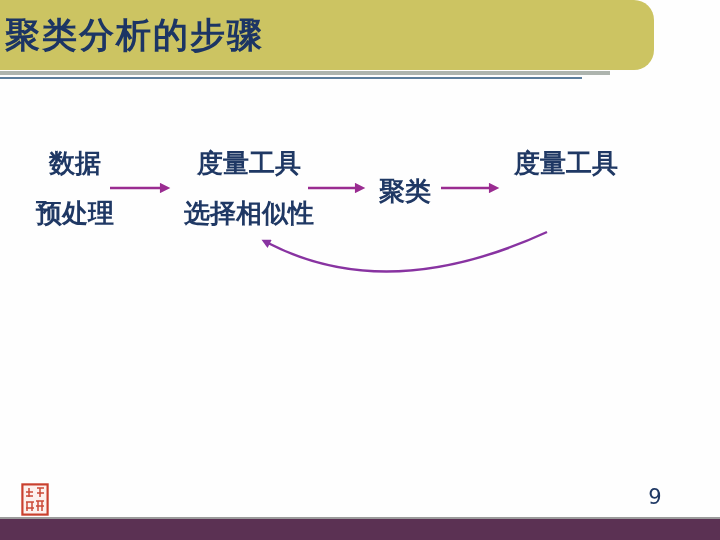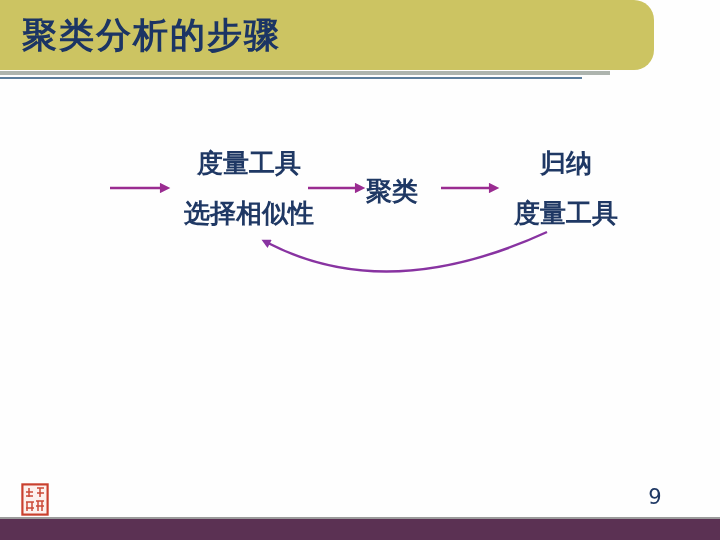--- a/index.html
+++ b/index.html
@@ -19,21 +19,21 @@
   
   .header-bar {
     position: absolute;
     left: 0; top: 0;
     width: 654px; height: 70px;
     background: var(--header-bg);
     border-radius: 0 20px 20px 0;
   }
   .slide-title {
     position: absolute;
-    left: 22px; top: 12px;
+    left: 5px; top: 12px;
     margin: 0;
     font-size: 35px;
     font-weight: bold;
     letter-spacing: 2px;
     color: var(--title-text);
     font-family: "DejaVu Serif", "Liberation Serif", serif;
     white-space: nowrap;
   }
   .rule-gray {
     position: absolute;
@@ -58,21 +58,21 @@
     font-family: "DejaVu Serif", "Liberation Serif", serif;
     white-space: nowrap;
   }
   .flow-step .line {
     display: block;
     height: 50px;
     line-height: 50px;
   }
   .step-1 { left: 18px;  top: 138px; width: 114px; }
   .step-2 { left: 170px; top: 138px; width: 158px; }
-  .step-3 { left: 352px; top: 166px; width: 66px; text-align: right;  }
+  .step-3 { left: 372px; top: 166px; width: 66px;  }
   .step-4 { left: 506px; top: 138px; width: 120px; }
 
   svg.arrow-layer {
     position: absolute;
     left: 0; top: 0;
     width: 720px; height: 540px;
     pointer-events: none;
   }
   .arrow-line {
     stroke: var(--arrow);
@@ -120,29 +120,32 @@
 <body>
 
 <div class="slide">
 
   <div class="header-bar">
     <h1 class="slide-title">聚类分析的步骤</h1>
   </div>
   <div class="rule-gray"></div>
   <div class="rule-blue"></div>
 
+  <div class="flow-step step-1">
+    <span class="line">数据</span>
+    <span class="line">预处理</span>
+  </div>
   <div class="flow-step step-2">
     <span class="line">度量工具</span>
     <span class="line">选择相似性</span>
   </div>
   <div class="flow-step step-3">
     <span class="line">聚类</span>
   </div>
   <div class="flow-step step-4">
-    <span class="line">归纳</span>
     <span class="line">度量工具</span>
   </div>
 
   <svg class="arrow-layer" viewBox="0 0 720 540">
     <defs>
       <marker id="ahS" viewBox="0 0 10 10" refX="2" refY="5" markerWidth="4.6" markerHeight="4" orient="auto">
         <path class="ah-straight" d="M0,0 L10,5 L0,10 z"></path>
       </marker>
       <marker id="ahC" viewBox="0 0 10 10" refX="2" refY="5" markerWidth="4.2" markerHeight="3.8" orient="auto">
         <path class="ah-curve" d="M0,0 L10,5 L0,10 z"></path>

